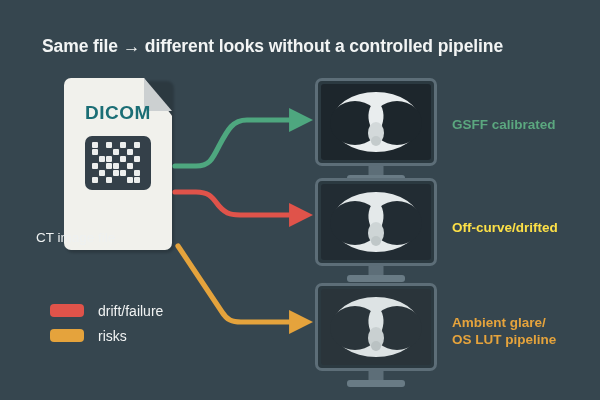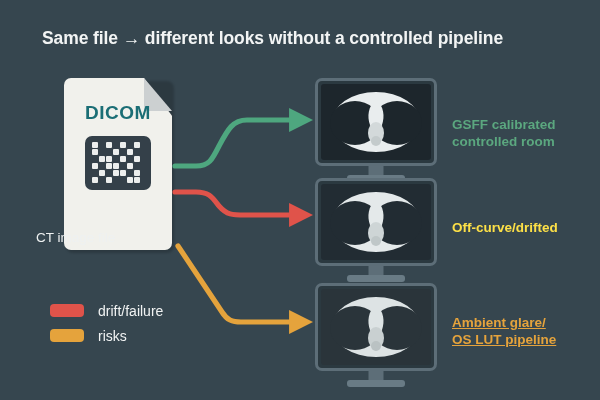--- a/index.html
+++ b/index.html
@@ -6,21 +6,21 @@
   body{
     width:600px;height:400px;overflow:hidden;
     background:#36464f;
     font-family:"Liberation Sans", sans-serif;
     -webkit-font-smoothing:antialiased;
   }
   #stage{position:relative;width:600px;height:400px;}
 
   
   .title{
-    position:absolute;left:42px;top:28px;
+    position:absolute;left:42px;top:36px;
     font-size:17.5px;font-weight:bold;color:#f2f4f4;
     letter-spacing:-0.1px;white-space:nowrap;
   }
 
   
   .file-wrap{position:absolute;left:64px;top:78px;width:108px;height:172px;}
   .file-shadow{
     position:absolute;inset:0;border-radius:7px;
     background:rgba(0,0,0,.18);transform:translate(2px,3px);filter:blur(1px);
   }
@@ -187,28 +187,27 @@
           <ellipse cx="54" cy="58" rx="5" ry="5" fill="#bac2c3"></ellipse>
         </svg>
       </div>
     </div>
     <div class="m-neck"></div>
     <div class="m-base"></div>
   </div>
 
   <div class="caption" style="left:452px;top:100px;color:#5ba77f;">
     <span>GSFF calibrated</span>
-    <span>controlled room</span>
   </div>
 
   <div class="caption" style="left:452px;top:203px;color:#fde047;">
     <span>Off-curve/drifted</span>
   </div>
 
-  <div class="caption" style="left:452px;top:298px;color:#e5a33c;text-decoration:underline;">
+  <div class="caption" style="left:452px;top:298px;color:#e5a33c;">
     <span>Ambient glare/</span>
     <span>OS LUT pipeline</span>
   </div>
 
   <div class="legend">
     <div class="legend-row">
       <div class="sw" style="background:#e0534a;"></div>
       <div class="legend-txt">drift/failure</div>
     </div>
     <div class="legend-row">

